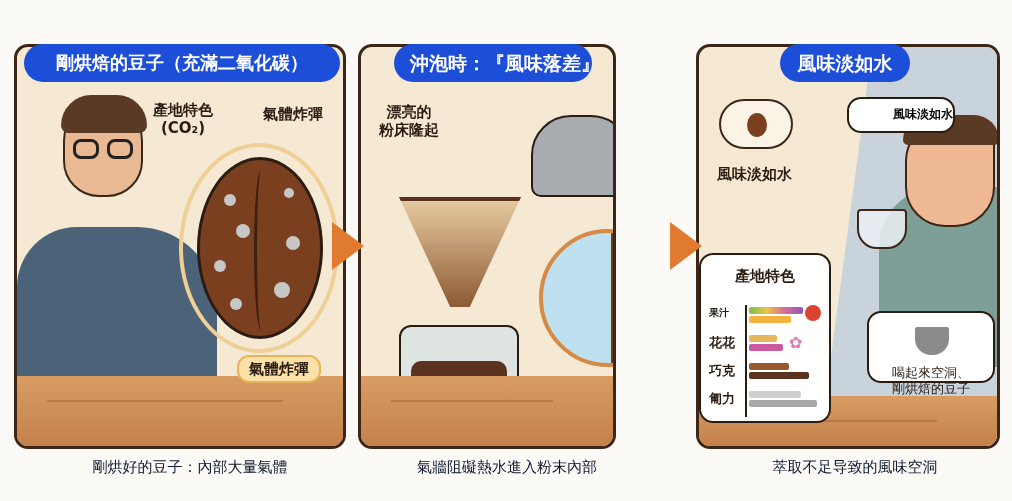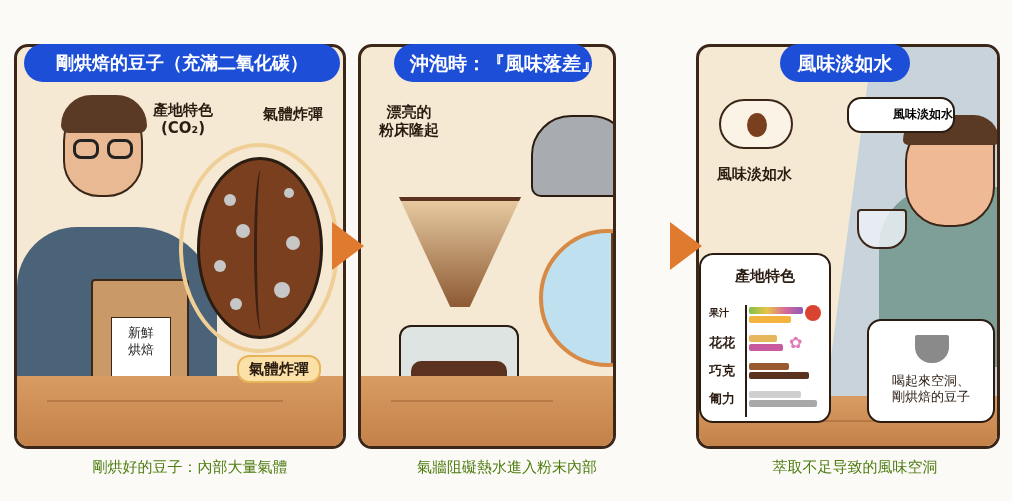--- a/index.html
+++ b/index.html
@@ -2,44 +2,38 @@
 <html><head>
 <meta charset="utf-8">
 <style>
   *{box-sizing:border-box;margin:0;padding:0}
   body{width:1012px;height:501px;background:#fbfaf7;font-family:"DejaVu Sans",sans-serif;position:relative;overflow:hidden}
   .panel{position:absolute;top:44px;height:405px;border:3px solid #3b2618;border-radius:14px;overflow:hidden;background:#f6e9d3}
   #p1{left:14px;width:332px}
   #p2{left:358px;width:258px}
   #p3{left:696px;width:304px}
   .title{position:absolute;top:44px;height:38px;background:#1d4ed8;color:#fff;border-radius:19px;font-weight:bold;font-size:19px;line-height:38px;text-align:center;z-index:10;padding:0 16px;white-space:nowrap}
-  .caption{position:absolute;top:458px;font-size:15px;color:#4d7c0f;text-align:center;white-space:nowrap}
+  .caption{position:absolute;top:458px;font-size:15px;color:#0f172a;text-align:center;white-space:nowrap}
   .table{position:absolute;left:0;right:0;bottom:0;height:70px;background:linear-gradient(#d89c62,#c4814a)}
   .table::before{content:"";position:absolute;left:30px;right:60px;top:24px;height:2px;background:#a96a38;opacity:.6}
   .lbl{position:absolute;font-size:15px;color:#2b1c12;font-weight:bold;text-align:center;line-height:1.2;white-space:nowrap}
   .arrow{position:absolute;width:0;height:0;z-index:12}
   .bubble{position:absolute;background:#fff;border:2.5px solid #2b1c12;border-radius:14px}
   .bar{position:absolute;height:7px;border-radius:2px}
 </style>
 </head>
 <body>
 
 <div class="title" style="left:24px;width:316px;font-size:18px">剛烘焙的豆子（充滿二氧化碳）</div>
 <div class="panel" id="p1">
   <div style="position:absolute;left:0;top:180px;width:200px;height:160px;background:#4b6378;border-radius:60px 80px 0 0"></div>
   <div style="position:absolute;left:46px;top:54px;width:80px;height:96px;background:#e9b994;border-radius:40px 40px 36px 36px;border:2px solid #3b2618">
     <div style="position:absolute;left:-4px;top:-8px;width:86px;height:38px;background:#5b3a25;border-radius:40px 40px 10px 10px"></div>
     <div style="position:absolute;left:8px;top:36px;width:26px;height:20px;border:3px solid #222;border-radius:8px"></div>
     <div style="position:absolute;left:42px;top:36px;width:26px;height:20px;border:3px solid #222;border-radius:8px"></div>
-  </div>
-  <div style="position:absolute;left:74px;top:232px;width:98px;height:138px;background:#c99a67;border:2px solid #3b2618;border-radius:4px">
-    <div style="position:absolute;left:18px;top:36px;width:60px;height:62px;background:#fff;border:1.5px solid #3b2618;text-align:center;font-size:13px;line-height:17px;padding-top:6px;color:#222">
-      <div>新鮮</div>
-      <div>烘焙</div>
-    </div>
   </div>
   <div style="position:absolute;left:162px;top:96px;width:160px;height:210px;border:4px solid #f0cf96;border-radius:50%"></div>
   <div style="position:absolute;left:180px;top:110px;width:126px;height:182px;background:#7a3f1e;border:3px solid #2b1c12;border-radius:50%">
     <div style="position:absolute;left:54px;top:10px;width:14px;height:160px;border-left:3px solid #3b2014;border-radius:50%"></div>
     <div style="position:absolute;left:24px;top:34px;width:12px;height:12px;background:#c7c7c7;border-radius:50%"></div>
     <div style="position:absolute;left:84px;top:28px;width:10px;height:10px;background:#c7c7c7;border-radius:50%"></div>
     <div style="position:absolute;left:36px;top:64px;width:14px;height:14px;background:#c7c7c7;border-radius:50%"></div>
     <div style="position:absolute;left:86px;top:76px;width:14px;height:14px;background:#c7c7c7;border-radius:50%"></div>
     <div style="position:absolute;left:14px;top:100px;width:12px;height:12px;background:#c7c7c7;border-radius:50%"></div>
     <div style="position:absolute;left:74px;top:122px;width:16px;height:16px;background:#c7c7c7;border-radius:50%"></div>
@@ -103,21 +97,21 @@
     <div class="bar" style="left:48px;top:89px;width:34px;background:#c95aa0"></div>
     <div style="position:absolute;left:88px;top:80px;color:#e07ab8;font-size:16px;line-height:16px">✿</div>
     <div class="lbl" style="left:8px;top:108px;font-size:13px">巧克</div>
     <div class="bar" style="left:48px;top:108px;width:40px;background:#9a5a30"></div>
     <div class="bar" style="left:48px;top:117px;width:60px;background:#5b3220"></div>
     <div class="lbl" style="left:8px;top:136px;font-size:13px">匍力</div>
     <div class="bar" style="left:48px;top:136px;width:52px;background:#cfcfcf"></div>
     <div class="bar" style="left:48px;top:145px;width:68px;background:#a8a8a8"></div>
   </div>
 
-  <div class="bubble" style="left:168px;top:272px;width:128px;height:104px;z-index:4">
+  <div class="bubble" style="left:168px;top:264px;width:128px;height:72px;z-index:4">
     <div style="position:absolute;left:46px;top:14px;width:34px;height:28px;background:#8a8a8a;border-radius:2px 2px 16px 16px"></div>
     <div class="lbl" style="left:0;right:0;top:52px;font-size:13px;font-weight:normal">
         <div>喝起來空洞、</div>
         <div>剛烘焙的豆子</div>
       </div>
   </div>
   <div class="table" style="height:50px"></div>
 </div>
 <div class="caption" style="left:710px;width:290px">萃取不足导致的風味空洞</div>
 

